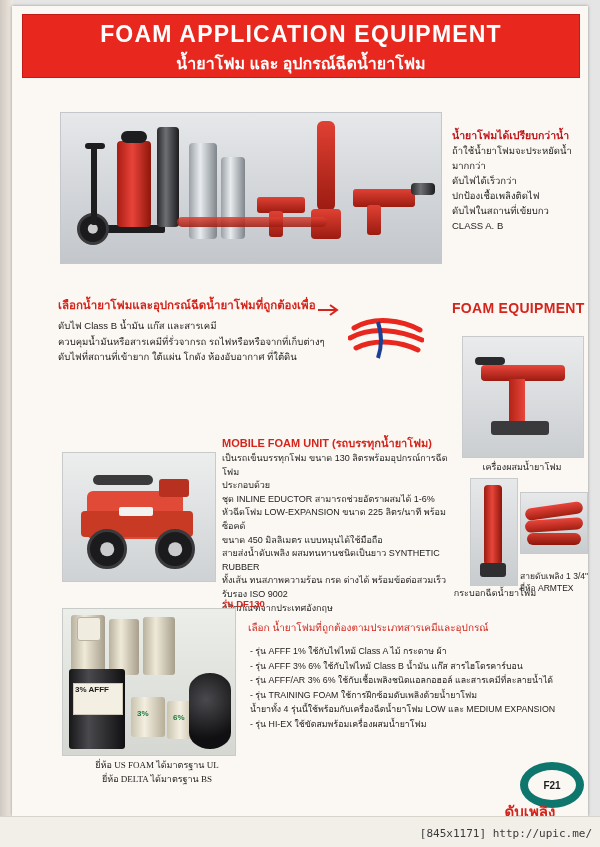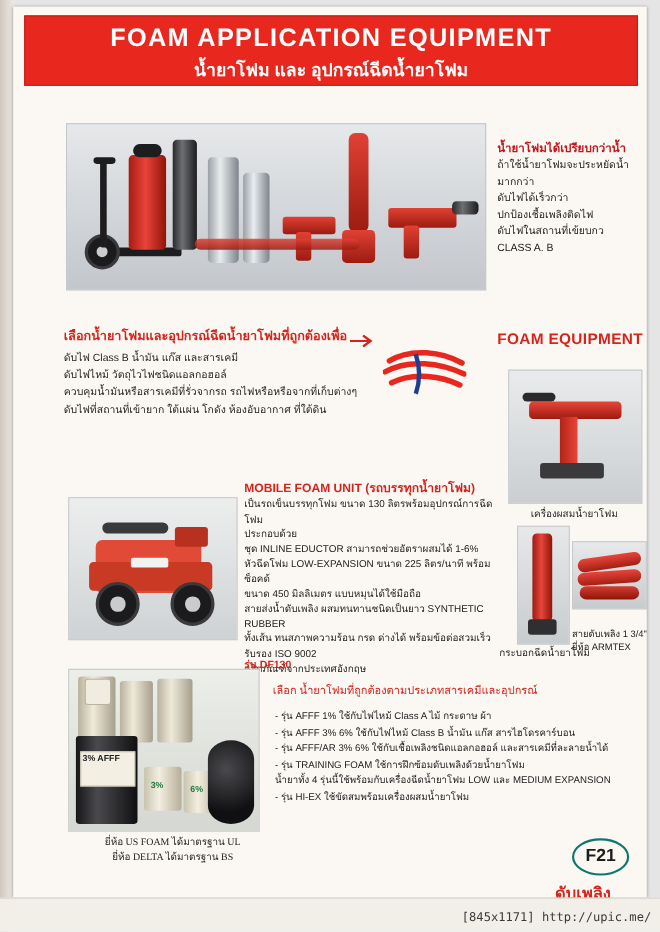--- a/index.html
+++ b/index.html
@@ -161,23 +161,23 @@
     background:#e3e4e0;border:1px solid #c9cbc8;overflow:hidden;
   }
   .drum{position:absolute;border-radius:3px;}
   .cap-drums{
     position:absolute;left:62px;top:758px;width:190px;
     text-align:center;color:#1c1c1c;font-size:9px;line-height:14px;
     font-family:Liberation Serif, serif;
   }
   .pagebadge{
     position:absolute;left:520px;top:762px;width:48px;height:30px;
-    border:2px solid #0f766e;border-radius:50%;
+    border:8px solid #0f766e;border-radius:50%;
     display:flex;align-items:center;justify-content:center;
-    font-family:"Liberation Sans", sans-serif;font-weight:bold;font-size:16px;color:#1c1c1c;
+    font-family:"Liberation Sans", sans-serif;font-weight:bold;font-size:10px;color:#1c1c1c;
     background:#fbf8f3;
   }
   .footer-red{
     position:absolute;left:470px;top:800px;width:120px;
     color:#d4251d;font-weight:bold;font-size:15px;text-align:center;
     font-family:"Liberation Sans", sans-serif;
   }
   .footer-bar{
     position:absolute;left:0;bottom:0;width:600px;height:30px;
     background:#f2efe9;border-top:1px solid #d8d4cc;
@@ -230,21 +230,20 @@
     <div>ถ้าใช้น้ำยาโฟมจะประหยัดน้ำมากกว่า</div>
     <div>ดับไฟได้เร็วกว่า</div>
     <div>ปกป้องเชื้อเพลิงติดไฟ</div>
     <div>ดับไฟในสถานที่เข้ยบกว</div>
     <div>CLASS A. B</div>
   </div>
 
   <div class="sec2-title">เลือกน้ำยาโฟมและอุปกรณ์ฉีดน้ำยาโฟมที่ถูกต้องเพื่อ</div>
   <div class="sec2-body">
     <div>ดับไฟ Class B น้ำมัน แก๊ส และสารเคมี</div>
-    <div>ดับไฟไหม้ วัตถุไวไฟชนิดแอลกอฮอล์</div>
     <div>ควบคุมน้ำมันหรือสารเคมีที่รั่วจากรถ รถไฟหรือหรือจากที่เก็บต่างๆ</div>
     <div>ดับไฟที่สถานที่เข้ายาก ใต้แผ่น โกดัง ห้องอับอากาศ ที่ใต้ดิน</div>
   </div>
 
   <svg class="arrow" viewBox="0 0 26 12">
     <path d="M0 6 L18 6 M12 1 L19 6 L12 11" stroke="#d4251d" stroke-width="2" fill="none"></path>
   </svg>
 
   <svg class="swoosh" viewBox="0 0 76 42">
     <path d="M6 10 C26 -2 54 2 72 12" stroke="#e8281e" stroke-width="5" fill="none" stroke-linecap="round"></path>

